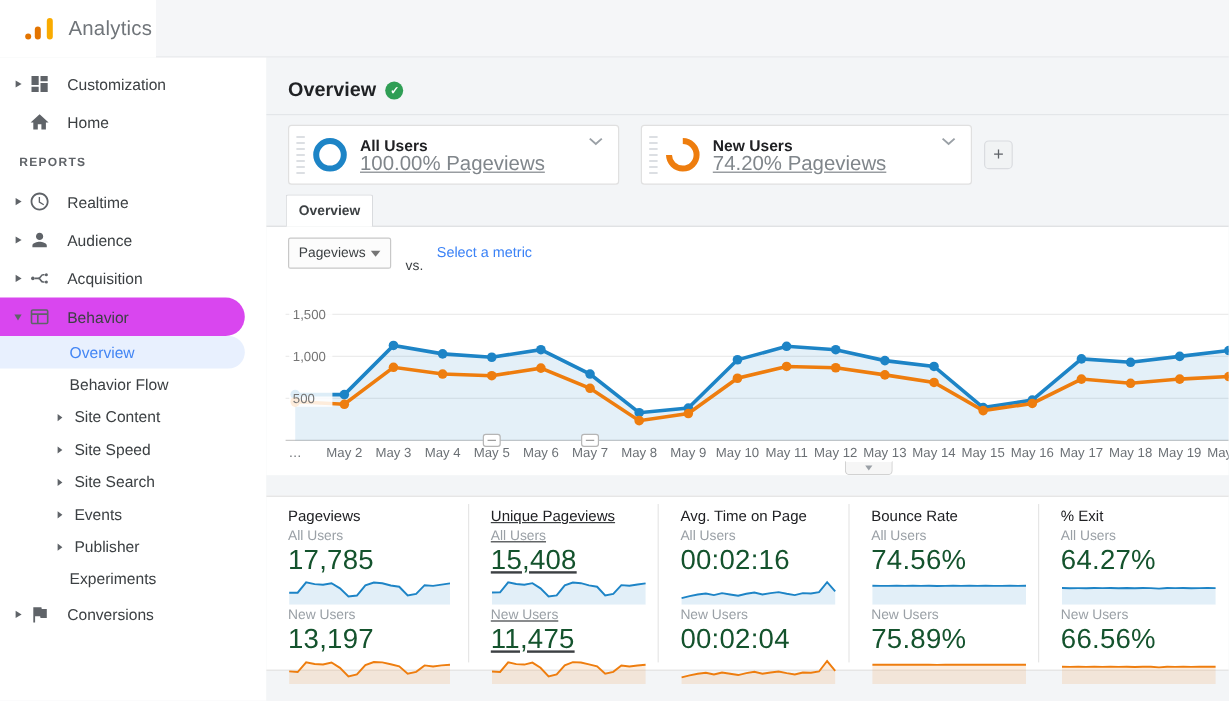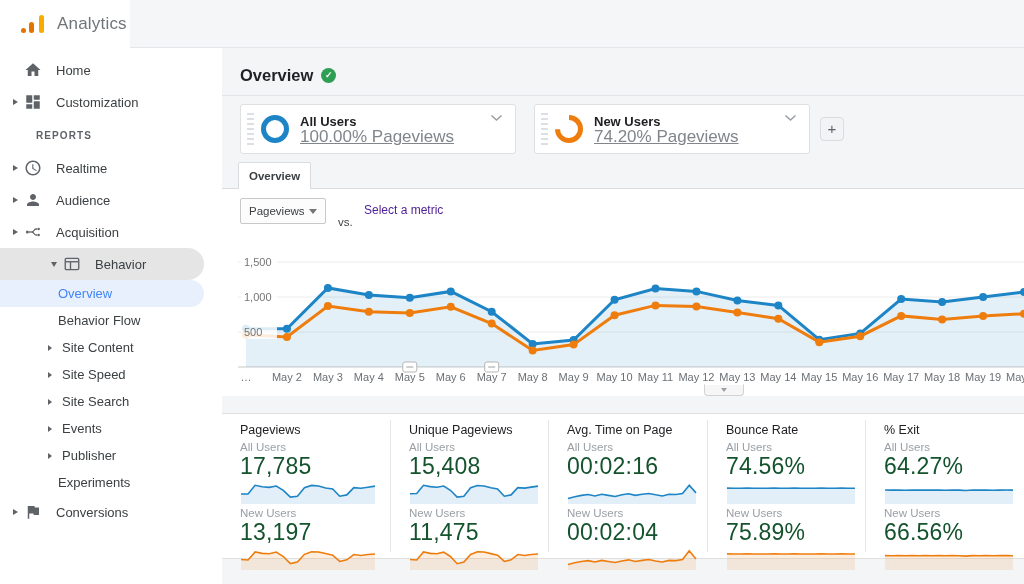--- a/index.html
+++ b/index.html
@@ -23,23 +23,23 @@
 
   
   .sidebar { position:absolute; left:0; top:48px; width:222px; height:536px; background:#fff; }
   .nav-row { display:flex; align-items:center; height:32px; width:204px; cursor:pointer; }
   .nav-row .arrbox { width:14px; display:flex; justify-content:center; margin-left:8px; }
   .arr-r { width:0; height:0; border-top:3.5px solid transparent; border-bottom:3.5px solid transparent; border-left:5px solid #5f6368; }
   .arr-d { width:0; height:0; border-left:3.5px solid transparent; border-right:3.5px solid transparent; border-top:5px solid #5f6368; }
   .nav-icon { width:18px; height:18px; margin-left:2px; margin-right:14px; flex:0 0 18px; }
   .nav-icon svg { display:block; }
   .nav-label { font-size:13px; color:#3c4043; white-space:nowrap; }
-  .section-label { height:34px; display:flex; align-items:center; padding-left:36px;
+  .section-label { height:34px; display:flex; align-items:center; padding-left:16px;
     font-size:10px; font-weight:bold; letter-spacing:1.1px; color:#5f6368; }
-  .nav-row.parent-active { background:#e5e5e5; border-radius:0 16px 16px 0;padding-left:39px; }
+  .nav-row.parent-active { background:#d946ef; border-radius:0 16px 16px 0; }
   .sub-row { display:flex; align-items:center; height:27px; width:204px; padding-left:58px; font-size:13px; color:#3c4043; cursor:pointer; }
   .sub-row.has-arrow { padding-left:48px; }
   .sub-row.has-arrow .arrbox { width:14px; display:flex; justify-content:flex-start; }
   .sub-row .arr-r { border-top-width:3px; border-bottom-width:3px; border-left-width:4.5px; }
   .sub-row.sub-active { background:#e8f0fe; color:#4285f4; border-radius:0 14px 14px 0; }
   .spacer6 { height:6px; }
 
   
   .main { position:absolute; left:222px; top:48px; width:802px; height:536px; background:#f3f5f7; }
   .page-head { position:absolute; left:18px; top:14px; height:26px; display:flex; align-items:center; }
@@ -68,21 +68,21 @@
     border:1px solid #d9dbde; border-bottom:none; border-radius:2px 2px 0 0; z-index:3;
     font-size:11.5px; font-weight:bold; color:#3c4043; display:flex; align-items:center; cursor:pointer; }
 
   
   .chart-panel { position:absolute; left:0; top:140px; width:802px; height:208px; background:#fff; border-top:1px solid #d9dbde; }
   .metric-btn { position:absolute; left:18px; top:9px; width:86px; height:26px; background:#fcfcfc;
     border:1px solid #c8c8c8; border-radius:2px; display:flex; align-items:center; justify-content:space-between;
     padding:0 8px; font-size:11.5px; color:#3c4043; cursor:pointer; }
   .caret-down { width:0; height:0; border-left:4px solid transparent; border-right:4px solid transparent; border-top:5px solid #757575; }
   .vs-label { position:absolute; left:116px; top:27px; font-size:11.5px; color:#3c4043; }
-  .metric-link { position:absolute; left:142px; top:14px; font-size:12px; color:#4c1d95; text-decoration:none; cursor:pointer; }
+  .metric-link { position:absolute; left:142px; top:14px; font-size:12px; color:#3b82f6; text-decoration:none; cursor:pointer; }
   .legend { position:absolute; left:22px; top:42px; display:flex; align-items:center; }
   .legend-dot { width:9px; height:9px; border-radius:50%; margin-right:9px; }
   .legend-label { font-size:12px; color:#2b2f33; margin-right:26px; }
   #main-chart { position:absolute; left:0; top:62px; }
   .ytick { font-size:11px; fill:#757575; }
   .xtick { font-size:11px; fill:#6b7075; }
   .pull-tab { position:absolute; left:482px; top:195px; width:40px; height:12px; background:#f6f6f6;
     border:1px solid #d2d2d2; border-top:1px solid #fff; border-radius:0 0 4px 4px;
     display:flex; align-items:center; justify-content:center; cursor:pointer; }
   .pull-tab .caret-down { border-left-width:3.5px; border-right-width:3.5px; border-top-width:4px; border-top-color:#9aa0a6; }
@@ -108,39 +108,39 @@
         <span class="bar-tall"></span>
     </span>
     <span class="brand">Analytics</span>
   </div>
 </div>
 
 <div class="sidebar">
   <div class="spacer6"></div>
 
   <div class="nav-row">
+    <span class="arrbox">
+        <span class="arr-r"></span>
+      </span>
+    <span class="nav-icon">
+      <svg width="18" height="18" viewBox="0 0 24 24">
+          <path fill="#5f6368" d="M3 13h8V3H3v10zm0 8h8v-6H3v6zm10 0h8V11h-8v10zm0-18v6h8V3h-8z"></path>
+        </svg>
+    </span>
+    <span class="nav-label">Customization</span>
+  </div>
+
+  <div class="nav-row">
     <span class="arrbox"></span>
     <span class="nav-icon">
       <svg width="18" height="18" viewBox="0 0 24 24">
           <path fill="#5f6368" d="M10 20v-6h4v6h5v-8h3L12 3 2 12h3v8z"></path>
         </svg>
     </span>
     <span class="nav-label">Home</span>
-  </div>
-
-  <div class="nav-row">
-    <span class="arrbox">
-        <span class="arr-r"></span>
-      </span>
-    <span class="nav-icon">
-      <svg width="18" height="18" viewBox="0 0 24 24">
-          <path fill="#5f6368" d="M3 13h8V3H3v10zm0 8h8v-6H3v6zm10 0h8V11h-8v10zm0-18v6h8V3h-8z"></path>
-        </svg>
-    </span>
-    <span class="nav-label">Customization</span>
   </div>
 
   <div class="section-label">REPORTS</div>
 
   <div class="nav-row">
     <span class="arrbox">
         <span class="arr-r"></span>
       </span>
     <span class="nav-icon">
       <svg width="18" height="18" viewBox="0 0 24 24">
@@ -391,21 +391,21 @@
         </svg>
       <div class="mcard-sub">New Users</div>
       <div class="mcard-value">13,197</div>
       <svg class="spark" width="136" height="22">
           <polygon points="1,11.49 8.052631578947368,12.045000000000002 15.105263157894736,3.9050000000000002 22.157894736842106,5.385 29.210526315789473,5.755 36.26315789473684,4.09 43.31578947368421,8.530000000000001 50.36842105263158,15.6525 57.421052631578945,14.079999999999998 64.47368421052632,6.3100000000000005 71.52631578947368,3.7199999999999998 78.57894736842105,3.9975 85.63157894736842,5.569999999999999 92.6842105263158,7.235000000000001 99.73684210526316,13.432500000000001 106.78947368421052,11.860000000000001 113.84210526315789,6.495 120.89473684210526,7.419999999999999 127.94736842105263,6.495 135,5.9399999999999995 135,22 1,22" fill="#ee7d0e" opacity="0.13"></polygon>
           <polyline points="1,11.49 8.052631578947368,12.045000000000002 15.105263157894736,3.9050000000000002 22.157894736842106,5.385 29.210526315789473,5.755 36.26315789473684,4.09 43.31578947368421,8.530000000000001 50.36842105263158,15.6525 57.421052631578945,14.079999999999998 64.47368421052632,6.3100000000000005 71.52631578947368,3.7199999999999998 78.57894736842105,3.9975 85.63157894736842,5.569999999999999 92.6842105263158,7.235000000000001 99.73684210526316,13.432500000000001 106.78947368421052,11.860000000000001 113.84210526315789,6.495 120.89473684210526,7.419999999999999 127.94736842105263,6.495 135,5.9399999999999995" fill="none" stroke="#ee7d0e" stroke-width="1.6"></polyline>
         </svg>
     </div>
     <div class="vdiv" style="left:168px"></div>
 
-    <div class="mcard" style="left:169px; width:157px;">
+    <div class="mcard" style="left:169px; width:157px;text-decoration:underline;">
       <div class="mcard-title">Unique Pageviews</div>
       <div class="mcard-sub">All Users</div>
       <div class="mcard-value">15,408</div>
       <svg class="spark" width="130" height="22">
           <polygon points="1,11.741071428571429 7.7368421052631575,11.575892857142858 14.473684210526315,3.3169642857142856 21.210526315789473,4.638392857142856 27.94736842105263,5.299107142857144 34.68421052631579,3.9776785714285707 41.421052631578945,8.272321428571429 48.1578947368421,15.044642857142858 54.89473684210526,14.21875 61.63157894736842,5.794642857142856 68.36842105263158,3.4821428571428563 75.10526315789474,3.9776785714285707 81.84210526315789,5.794642857142856 88.57894736842105,6.950892857142856 95.3157894736842,14.21875 102.05263157894737,12.897321428571429 108.78947368421052,5.629464285714286 115.52631578947368,6.125 122.26315789473684,5.133928571428571 129,4.142857142857144 129,22 1,22" fill="#1d84c6" opacity="0.13"></polygon>
           <polyline points="1,11.741071428571429 7.7368421052631575,11.575892857142858 14.473684210526315,3.3169642857142856 21.210526315789473,4.638392857142856 27.94736842105263,5.299107142857144 34.68421052631579,3.9776785714285707 41.421052631578945,8.272321428571429 48.1578947368421,15.044642857142858 54.89473684210526,14.21875 61.63157894736842,5.794642857142856 68.36842105263158,3.4821428571428563 75.10526315789474,3.9776785714285707 81.84210526315789,5.794642857142856 88.57894736842105,6.950892857142856 95.3157894736842,14.21875 102.05263157894737,12.897321428571429 108.78947368421052,5.629464285714286 115.52631578947368,6.125 122.26315789473684,5.133928571428571 129,4.142857142857144" fill="none" stroke="#1d84c6" stroke-width="1.6"></polyline>
         </svg>
       <div class="mcard-sub">New Users</div>
       <div class="mcard-value">11,475</div>
       <svg class="spark" width="130" height="22">

